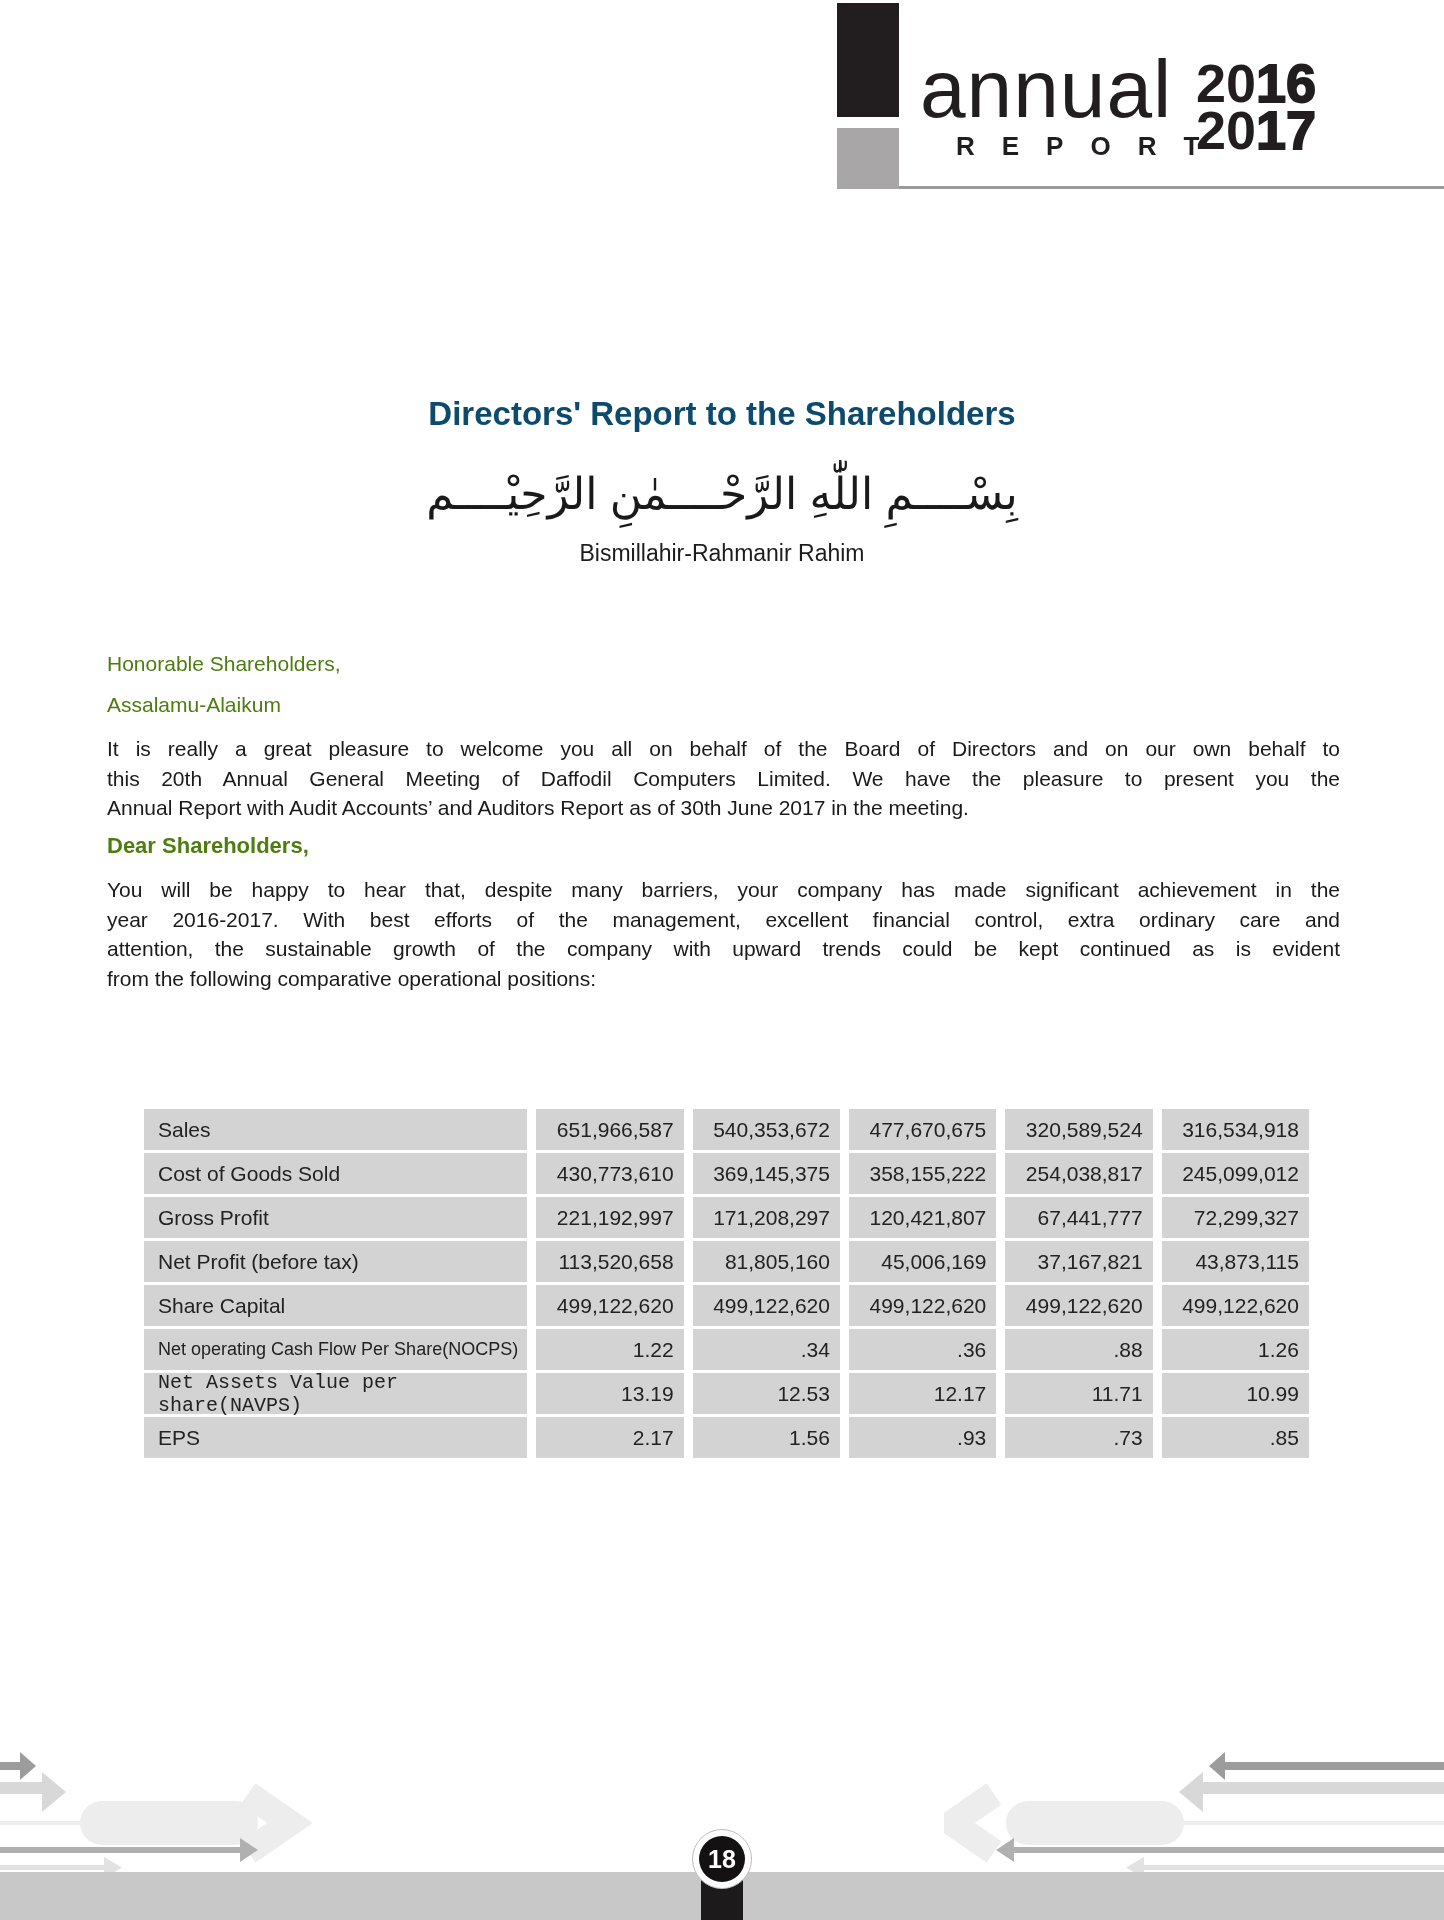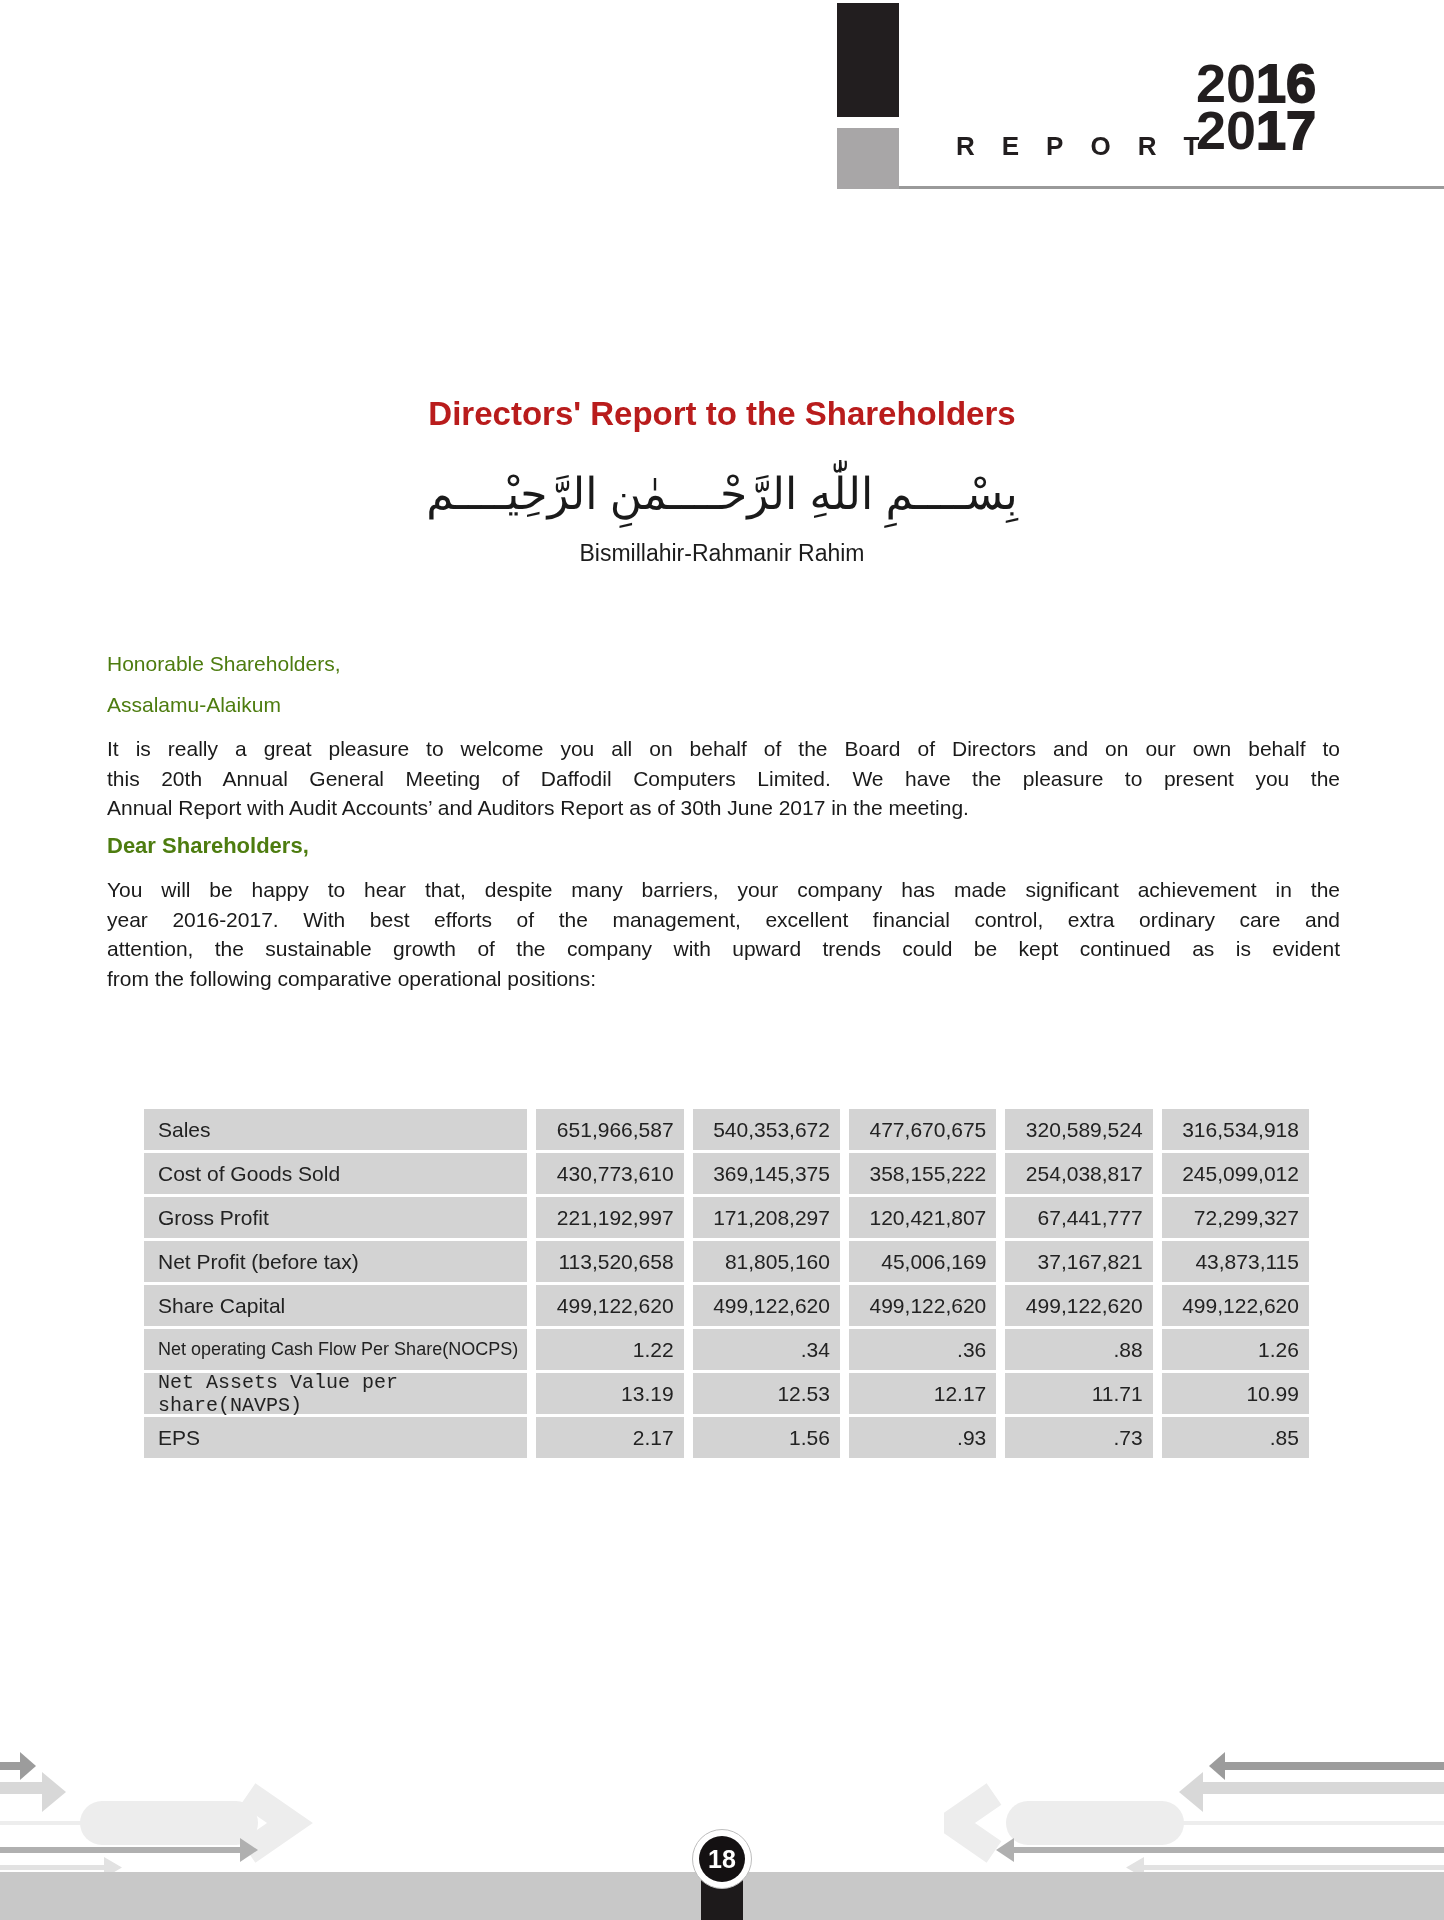--- a/index.html
+++ b/index.html
@@ -13,21 +13,21 @@
                letter-spacing:1px;color:#221e1f;line-height:82px;}
   .logo-report{position:absolute;left:956px;top:131px;font-size:26px;font-weight:700;
                letter-spacing:27px;color:#221e1f;}
   .logo-years{position:absolute;left:1196px;top:60px;font-size:54px;font-weight:700;
               line-height:47px;color:#221e1f;}
   .logo-years .heavy{-webkit-text-stroke:1.8px #221e1f;}
   .header-rule{position:absolute;left:899px;top:186px;width:545px;height:3px;background:#9a9a9a;}
 
   
   .title{position:absolute;left:0;right:0;top:395px;margin:0;text-align:center;
-         font-size:33px;font-weight:700;color:#b91c1c;}
+         font-size:33px;font-weight:700;color:#0c4a6e;}
   .calligraphy{position:absolute;left:0;right:0;top:458px;text-align:center;
                font-size:44px;color:#1a1a1a;direction:rtl;white-space:nowrap;line-height:72px;}
   .translit{position:absolute;left:0;right:0;top:540px;text-align:center;font-size:23px;color:#1c1c1c;}
 
   
   .bline{position:absolute;left:107px;width:1233px;font-size:21px;color:#4d7c0f;}
   .salut1{top:652px;}
   .salut2{top:693px;}
   .dear{top:833px;font-weight:700;font-size:22px;}
   .para{position:absolute;left:107px;width:1233px;font-size:21px;line-height:29.5px;color:#1a1a1a;}
@@ -60,20 +60,21 @@
                background:#141112;color:#ffffff;font-size:25px;font-weight:700;
                display:flex;align-items:center;justify-content:center;}
 </style>
 </head>
 <body>
 
 <div class="page">
 
   <div class="logo-black"></div>
   <div class="logo-gray"></div>
+  <div class="logo-annual">annual</div>
   <div class="logo-report">REPORT</div>
   <div class="logo-years">
     <div><span>20</span><span class="heavy">16</span></div>
     <div><span>20</span><span class="heavy">17</span></div>
   </div>
   <div class="header-rule"></div>
 
   <h1 class="title">Directors' Report to the Shareholders</h1>
   <div class="calligraphy">بِسْــــمِ اللّٰهِ الرَّحْــــمٰنِ الرَّحِيْــــم</div>
   <div class="translit">Bismillahir-Rahmanir Rahim</div>

